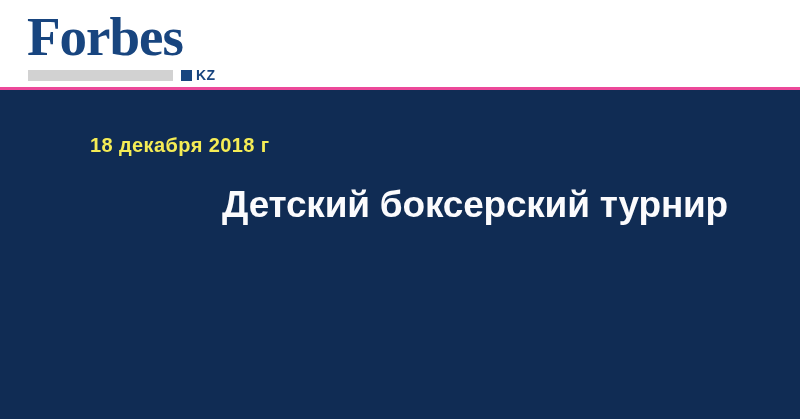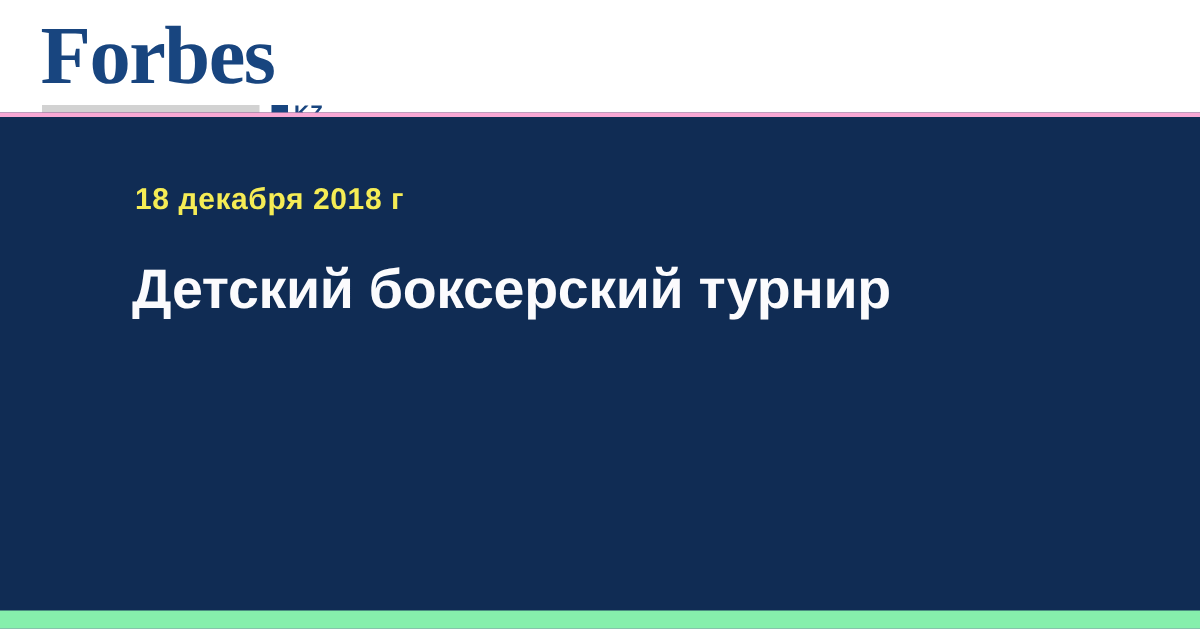--- a/index.html
+++ b/index.html
@@ -11,21 +11,21 @@
     height: 419px;
     overflow: hidden;
     font-family: "Liberation Sans", sans-serif;
     background: #ffffff;
   }
   #card {
     position: relative;
     width: 800px;
     height: 419px;
     overflow: hidden;
-    background: #86efac;
+    background: #f97316;
   }
 
   
   #header {
     position: absolute;
     left: 0;
     top: 0;
     width: 800px;
     height: 87px;
     background: #ffffff;
@@ -75,25 +75,25 @@
     font-size: 14px;
     line-height: 14px;
     letter-spacing: 0.5px;
     color: #18457f;
   }
 
   
   #body-panel {
     position: absolute;
     left: 0;
-    top: 75px;
+    top: 87px;
     width: 800px;
     height: 332px;
     background: #102c54;
-    border-top: 3px solid #f9a8d4;
+    border-top: 3px solid #ec4899;
     box-sizing: border-box;
     padding-left: 32px;
   }
   #date {
     position: absolute;
     left: 90px;
     top: 44px;
     font-family: "Liberation Sans", sans-serif;
     font-weight: bold;
     font-size: 20px;
@@ -106,20 +106,21 @@
     position: absolute;
     left: 88px;
     top: 90px;
     width: 640px;
     font-family: "Liberation Sans", sans-serif;
     font-weight: bold;
     font-size: 37px;
     line-height: 49px;
     letter-spacing: -0.2px;
     color: #fbfbfd;
+    text-align: right;
   }
   #headline .hl-line {
     display: block;
     white-space: nowrap;
   }
 </style>
 </head>
 <body>
 
 <div id="card">

